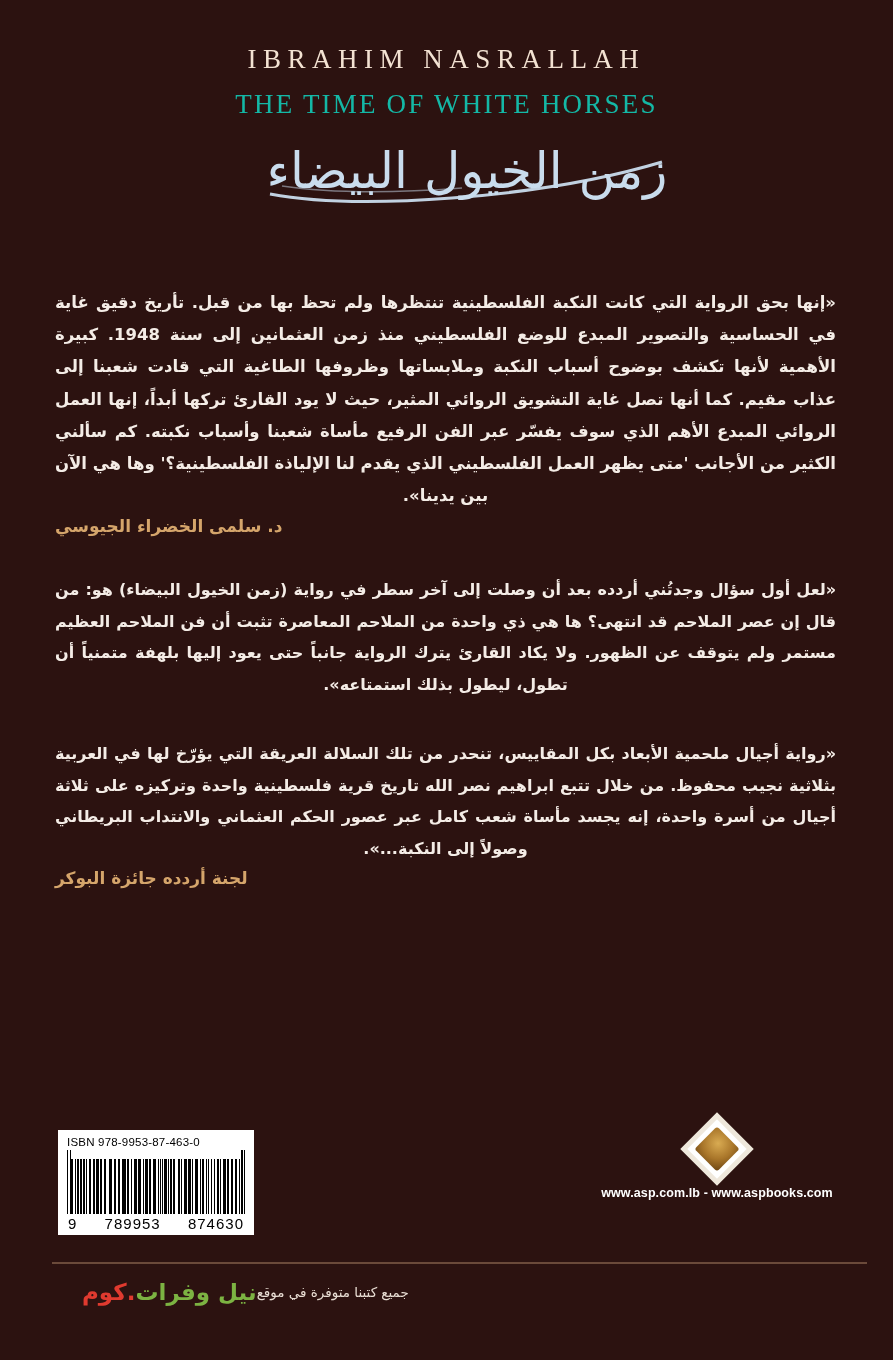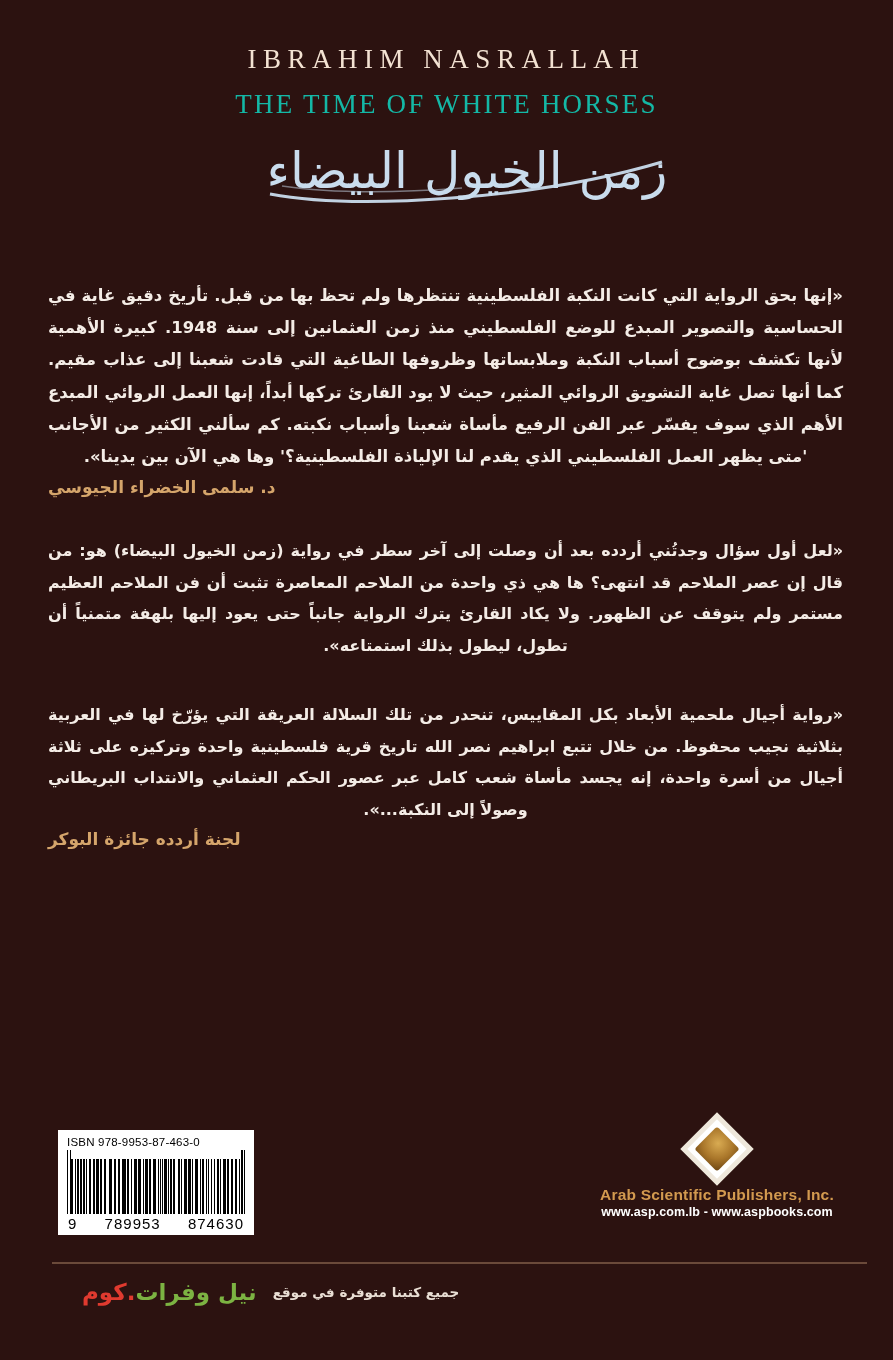--- a/index.html
+++ b/index.html
@@ -51,21 +51,21 @@
   .arabic-title svg { display: block; }
   .arabic-title .calli {
     font-family: "DejaVu Sans", sans-serif;
     font-size: 50px;
     fill: #c9dced;
     direction: rtl;
   }
 
   
   .blurbs {
-    margin: 4px;
+    margin: 11px;
     padding: 58px 46px 0 44px;
   }
   .blurb {
     margin-bottom: 38px;
   }
   .blurb-text {
     direction: rtl;
     text-align: justify;
     text-align-last: center;
     color: #f4ece6;
@@ -222,25 +222,24 @@
     margin-left: 24px;
     direction: rtl;
     white-space: nowrap;
     font-family: "DejaVu Sans", "Liberation Sans", sans-serif;
     font-weight: 700;
     font-size: 23px;
   }
   .nwf-logo .g { color: #7cb342; }
   .nwf-logo .r { color: #e03a2f; }
   .nwf-tag {
-    margin-left: 16px;
     color: #e9ded4;
     direction: rtl;
     font-size: 13.5px;
-    font-weight: 700;
+    font-weight: 400;
     white-space: nowrap;
     font-family: "DejaVu Sans", "Liberation Sans", sans-serif;
     flex: 1;
     text-align: left;
   }
 </style>
 </head>
 <body>
 
 <div class="cover">
@@ -399,21 +398,20 @@
         <span>874630</span>
       </div>
     </div>
 
     <div class="publisher">
       <div class="diamond-wrap">
         <span class="dia d1"></span>
         <span class="dia d2"></span>
         <span class="dia d3"></span>
       </div>
-      <div class="pub-en">Arab Scientific Publishers, Inc.</div>
       <div class="pub-url">www.asp.com.lb - www.aspbooks.com</div>
     </div>
 
     <div class="footer-rule"></div>
 
     <div class="footer">
       <span class="nwf-logo"><span class="g">نيل وفرات</span><span class="r">.كوم</span></span>
       <span class="nwf-tag">جميع كتبنا متوفرة في موقع</span>
     </div>
 

